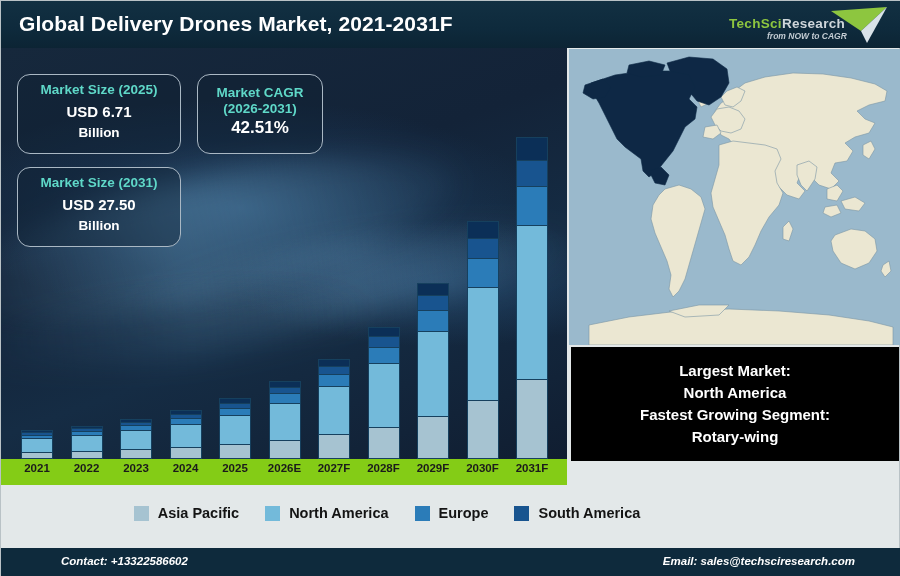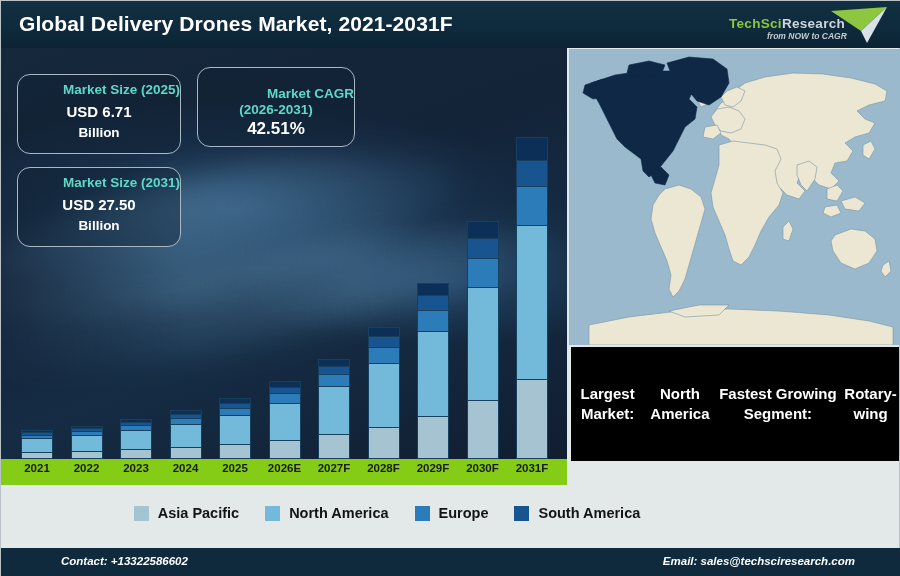--- a/index.html
+++ b/index.html
@@ -79,36 +79,35 @@
     border:1.4px solid #aab8c4;
     border-radius:13px;
     background:rgba(14,32,50,.40);
     text-align:center;
     color:#ffffff;
     padding-top:7px;
   }
   .card-title {
     font-size:13.5px; font-weight:bold; color:#5fd8c8;
     line-height:1.15;
-    text-align:right;
   }
   .card-sub {
     font-size:13.5px; font-weight:bold; color:#5fd8c8;
     line-height:1.15;
   }
   .card-value {
     font-size:15px; font-weight:bold; color:#ffffff;
     margin-top:5px; line-height:1.2;
   }
   .card-unit {
     font-size:13.5px; font-weight:bold; color:#ffffff;
     margin-top:4px; line-height:1.2;
   }
   .card-size-2025 { left:16px;  top:73px;  width:164px; height:80px; }
-  .card-cagr      { left:196px; top:66px;  width:158px; height:80px; padding-top:18px; }
+  .card-cagr      { left:196px; top:73px;  width:126px; height:80px; padding-top:10px; }
   .card-size-2031 { left:16px;  top:166px; width:164px; height:80px; }
   .card-cagr .card-value { font-size:17px; margin-top:2px; }
 
   
   .plot {
     position:absolute; left:0; top:47px; width:566px; height:420px;
   }
   .bar {
     position:absolute; bottom:9px; width:32px;
     display:flex; flex-direction:column-reverse;
@@ -134,21 +133,21 @@
   .map-panel {
     position:absolute; left:568px; top:48px; width:332px; height:296px;
     background:#9ab9cc; overflow:hidden;
   }
   .map-panel svg { display:block; width:100%; height:100%; }
 
   
   .info-box {
     position:absolute; left:570px; top:346px; width:328px; height:114px;
     background:#000000;
-    display:flex; flex-direction:row;
+    display:flex; flex-direction:column;
     align-items:center; justify-content:center;
     gap:2px;
   }
   .info-line {
     font-size:15px; font-weight:bold; color:#ffffff;
     line-height:1.32; text-align:center;
   }
 
   
   .legend {

